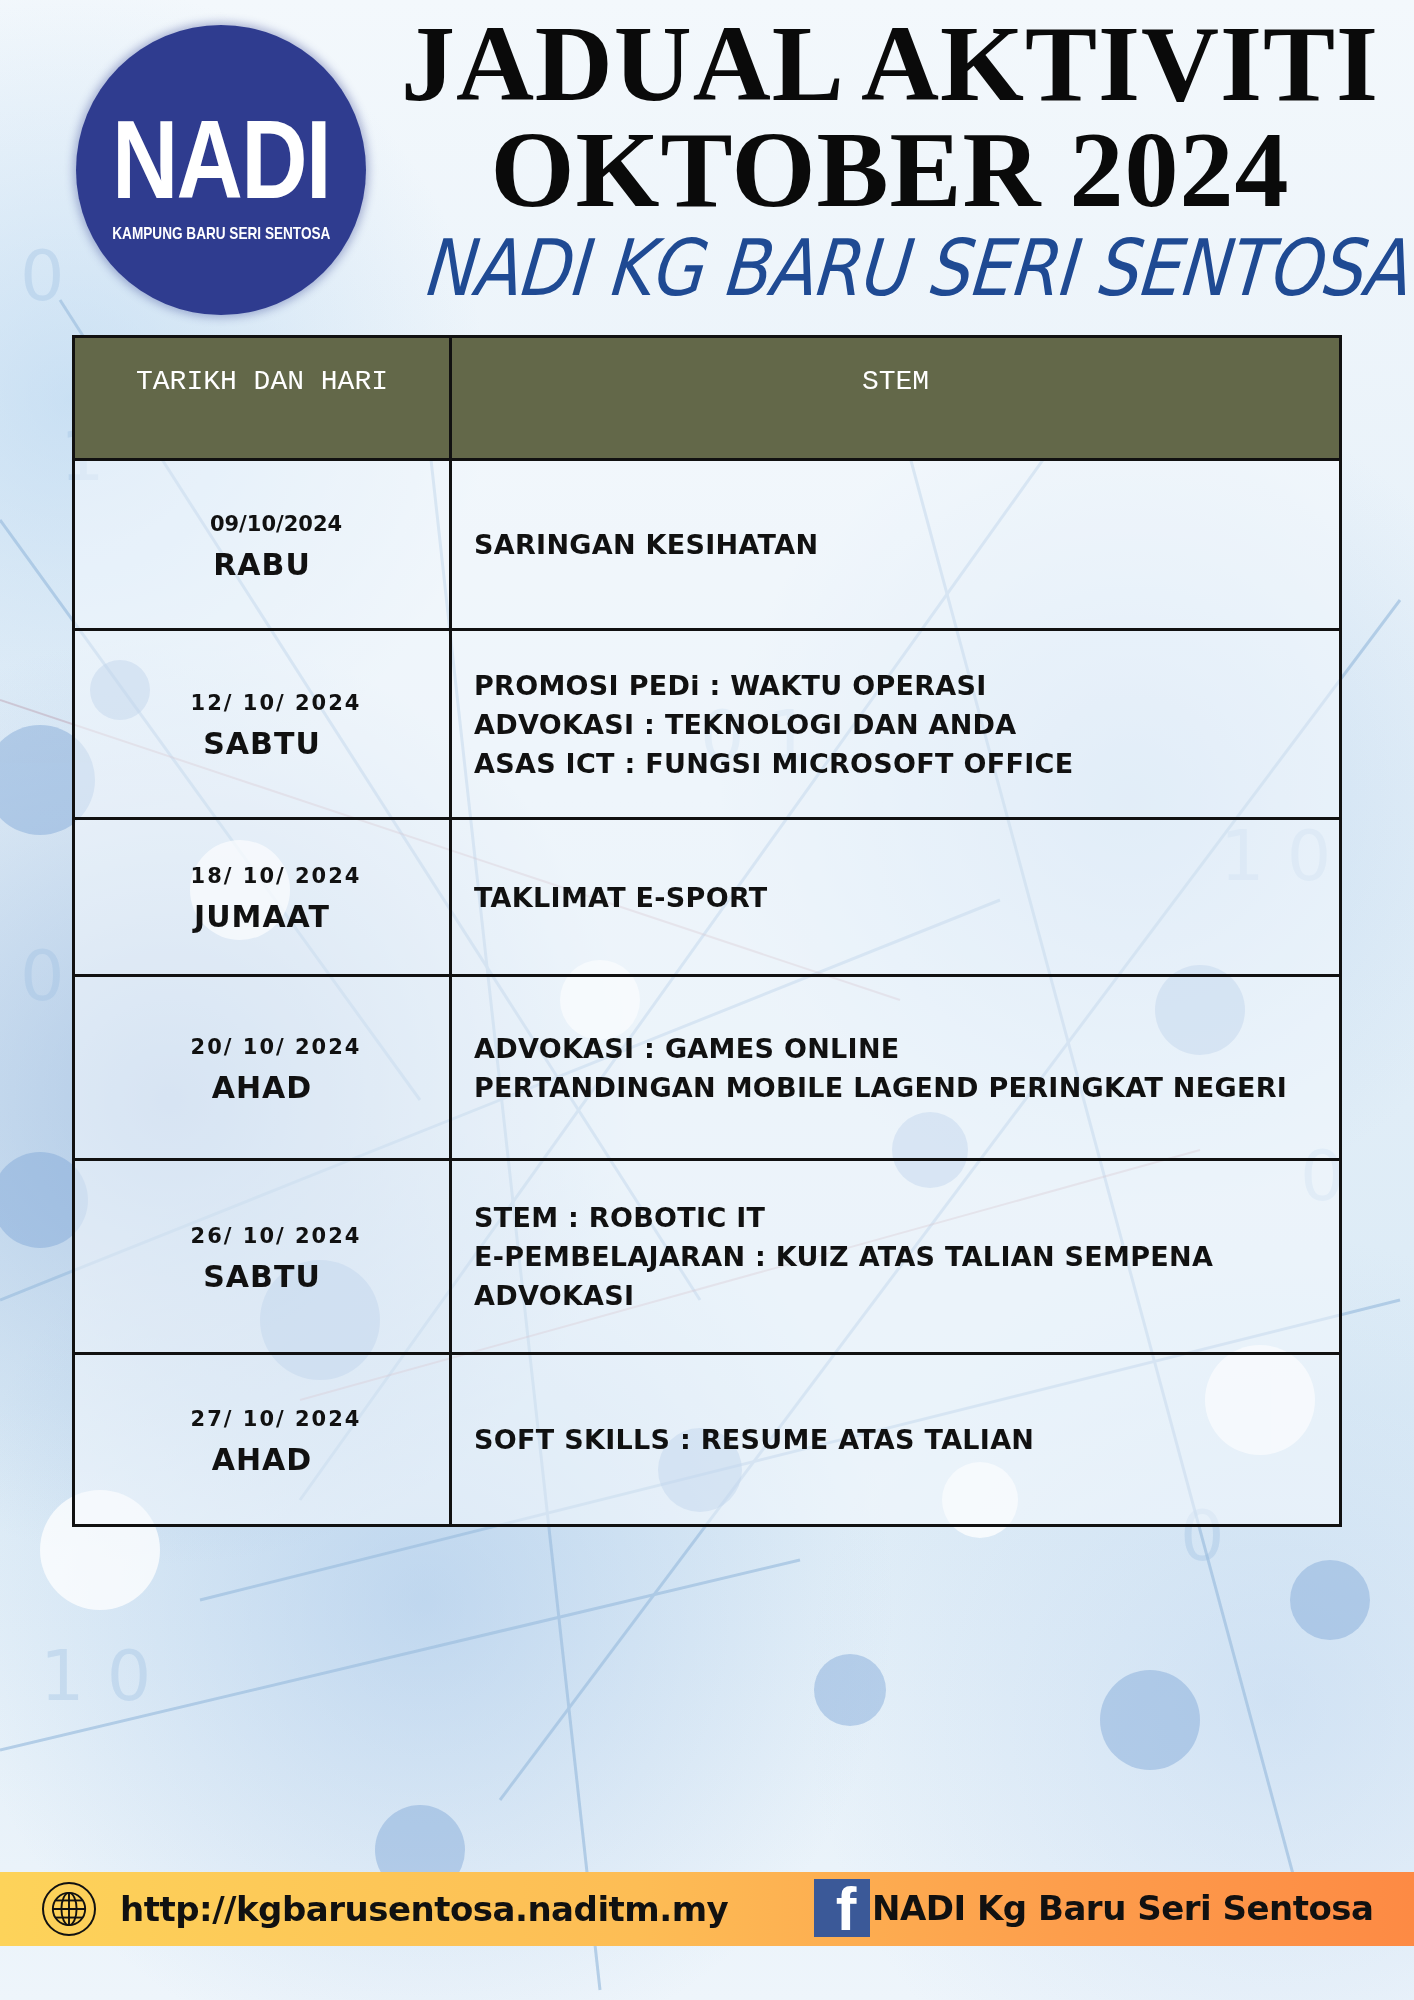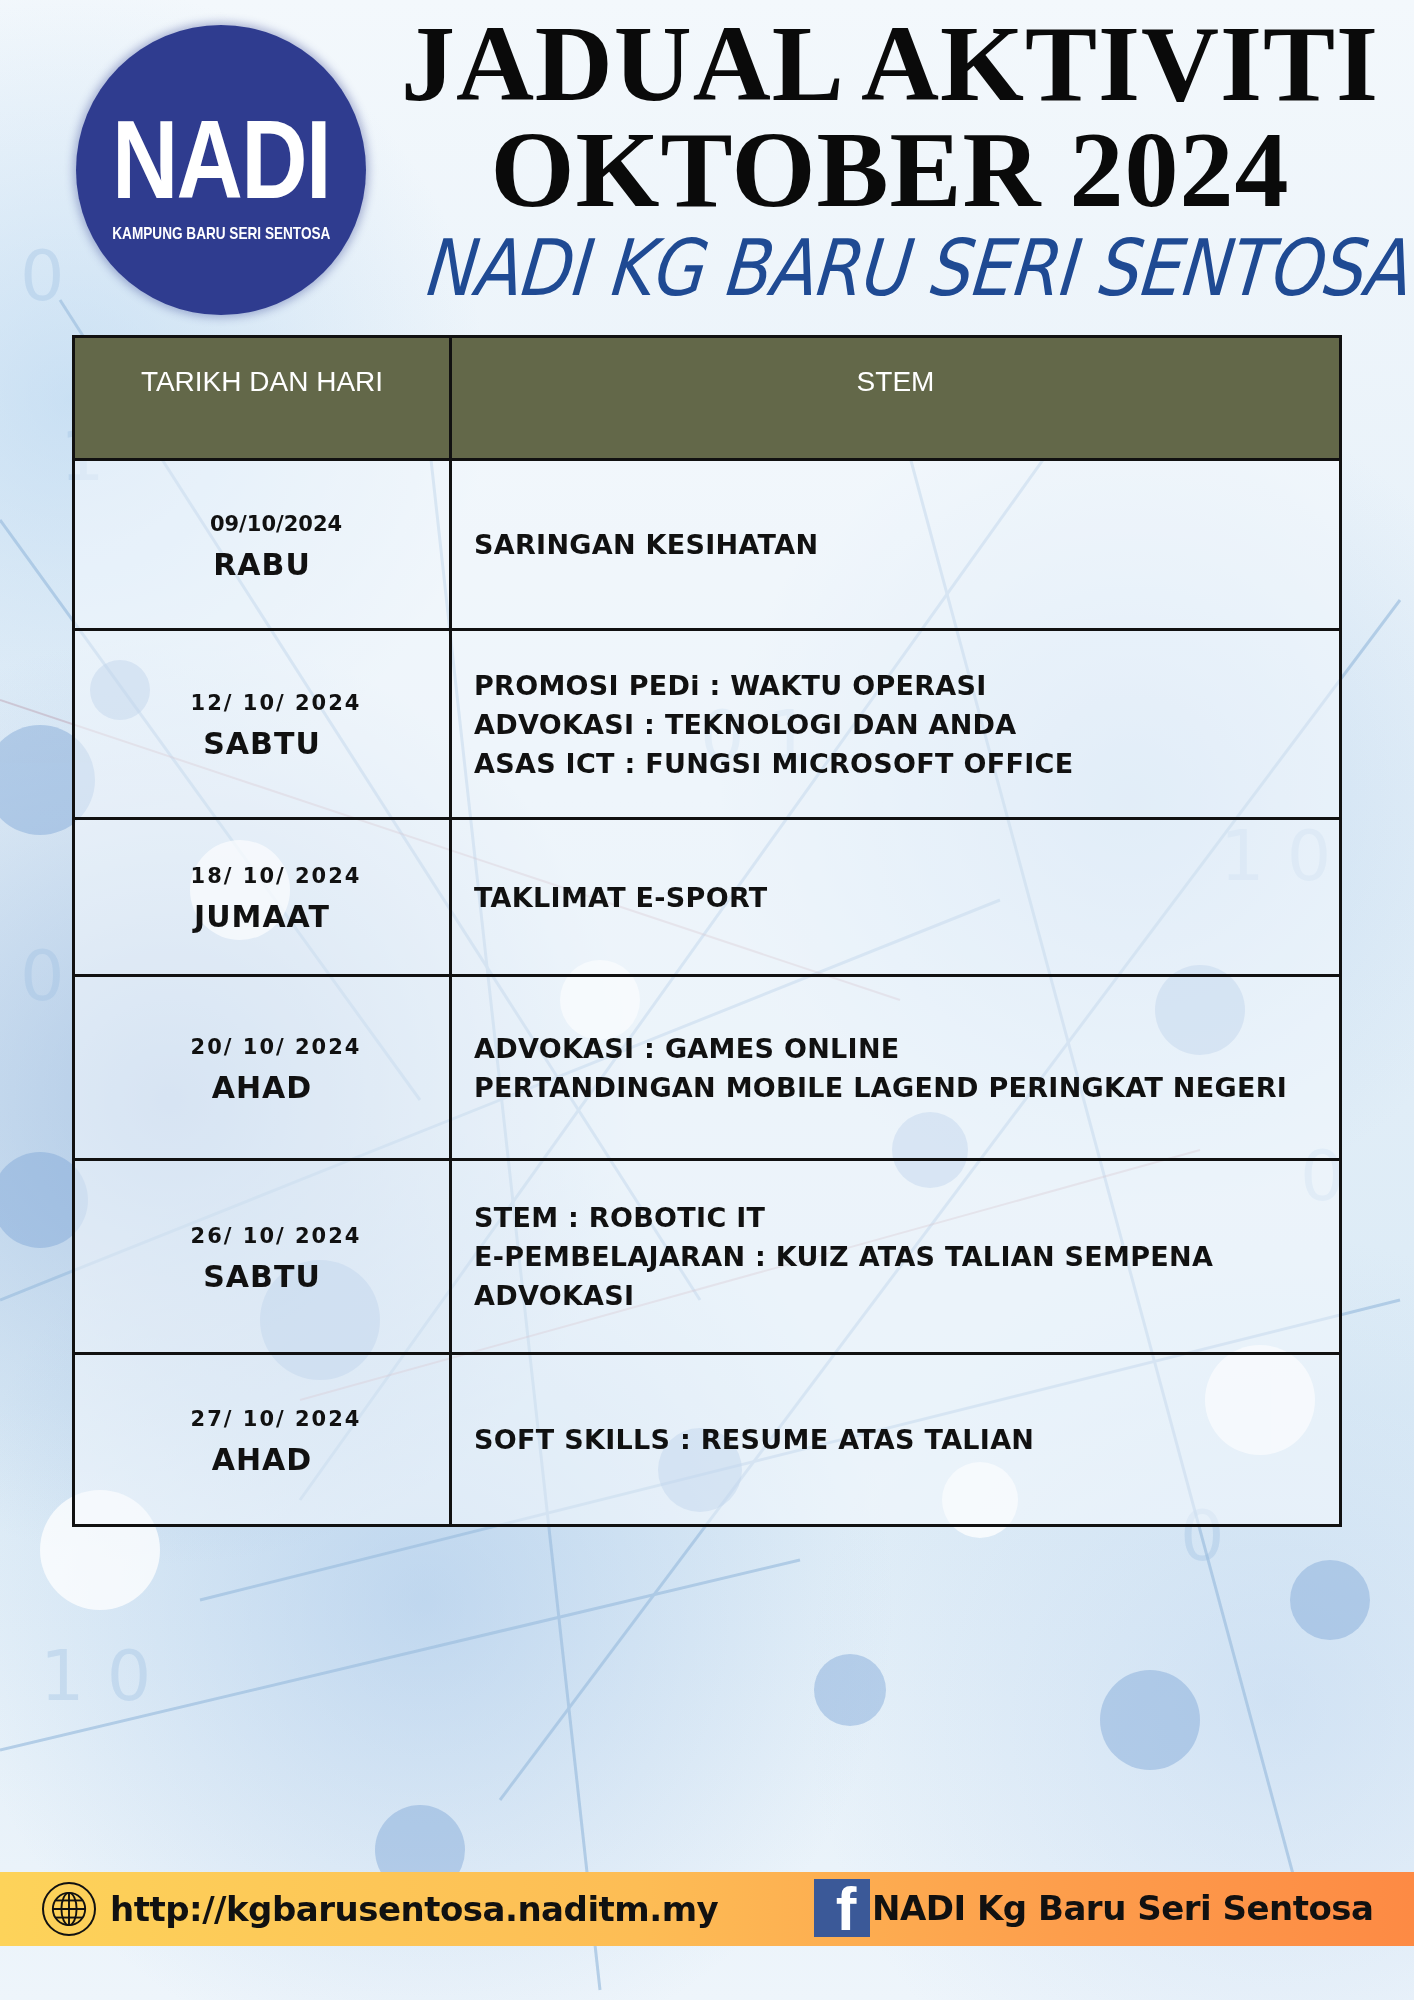--- a/index.html
+++ b/index.html
@@ -49,21 +49,21 @@
     }
 
     
     .schedule {
       position: absolute; z-index: 2; left: 72px; top: 335px; width: 1270px;
       border-collapse: collapse; table-layout: fixed;
     }
     .schedule th, .schedule td { border: 3px solid #111; padding: 0; }
     .schedule th {
       background: #636849; color: #ffffff; font-weight: normal;
-      font-family: Liberation Sans, sans-serif; font-size: 28px; height: 92px;
+      font-family: Liberation Mono, monospace; font-size: 28px; height: 92px;
       vertical-align: top; padding-top: 28px; letter-spacing: 0;
     }
     .schedule td { background: rgba(245,250,253,0.55); color: #111; }
     .col-date { width: 377px; }
     .date-cell { text-align: center; vertical-align: middle; font-family: "DejaVu Sans", sans-serif; font-weight: bold; }
     .date-cell .d { display: block; font-size: 21px; line-height: 40px; letter-spacing: 2px; padding-left: 28px; }
     .date-cell .w { display: block; font-size: 30px; line-height: 42px; letter-spacing: 1px; }
     .kelas-cell { vertical-align: middle; padding-left: 22px !important; font-family: "DejaVu Sans", sans-serif; font-weight: bold; }
     .kelas-line { display: block; font-size: 27px; line-height: 39px; white-space: nowrap; letter-spacing: 0.3px; }
     .date-cell .d.narrow { letter-spacing: 0; }
@@ -73,21 +73,21 @@
       position: absolute; z-index: 2; left: 0; top: 1872px; width: 1414px; height: 74px;
       background: linear-gradient(90deg, #fdd35a 0%, #fdbd55 45%, #fd9e4c 75%, #fd8a44 100%);
     }
     .footer-web { position: absolute; left: 42px; top: 7px; height: 60px; display: flex; align-items: center; }
     .globe {
       width: 54px; height: 54px; border: 2px solid #111; border-radius: 50%;
       display: flex; align-items: center; justify-content: center; box-sizing: border-box;
     }
     .footer-text {
       font-family: "DejaVu Sans", sans-serif; font-weight: bold; font-size: 34px; color: #111;
-      margin-left: 14px; letter-spacing: -0.5px; white-space: nowrap;
+      margin-left: 24px; letter-spacing: -0.5px; white-space: nowrap;
     }
     .footer-fb { position: absolute; left: 814px; top: 6px; height: 60px; display: flex; align-items: center; }
     .fb-box {
       width: 56px; height: 58px; background: #3b5998; display: flex; align-items: flex-end; justify-content: center;
       overflow: hidden;
     }
     .fb-box span {
       color: #fff; font-family: "Liberation Sans", sans-serif; font-weight: bold; font-size: 62px; line-height: 56px;
       margin-left: 8px;
     }

